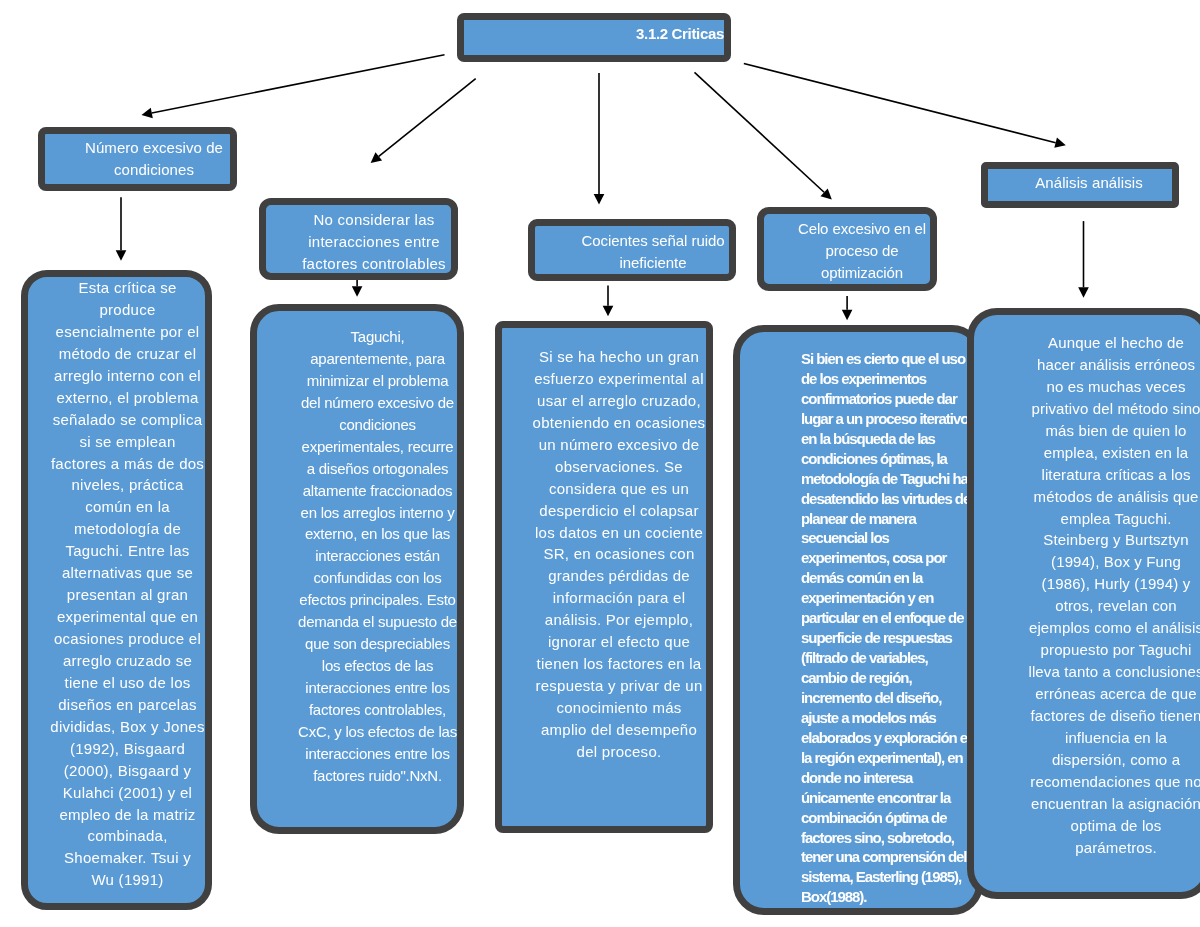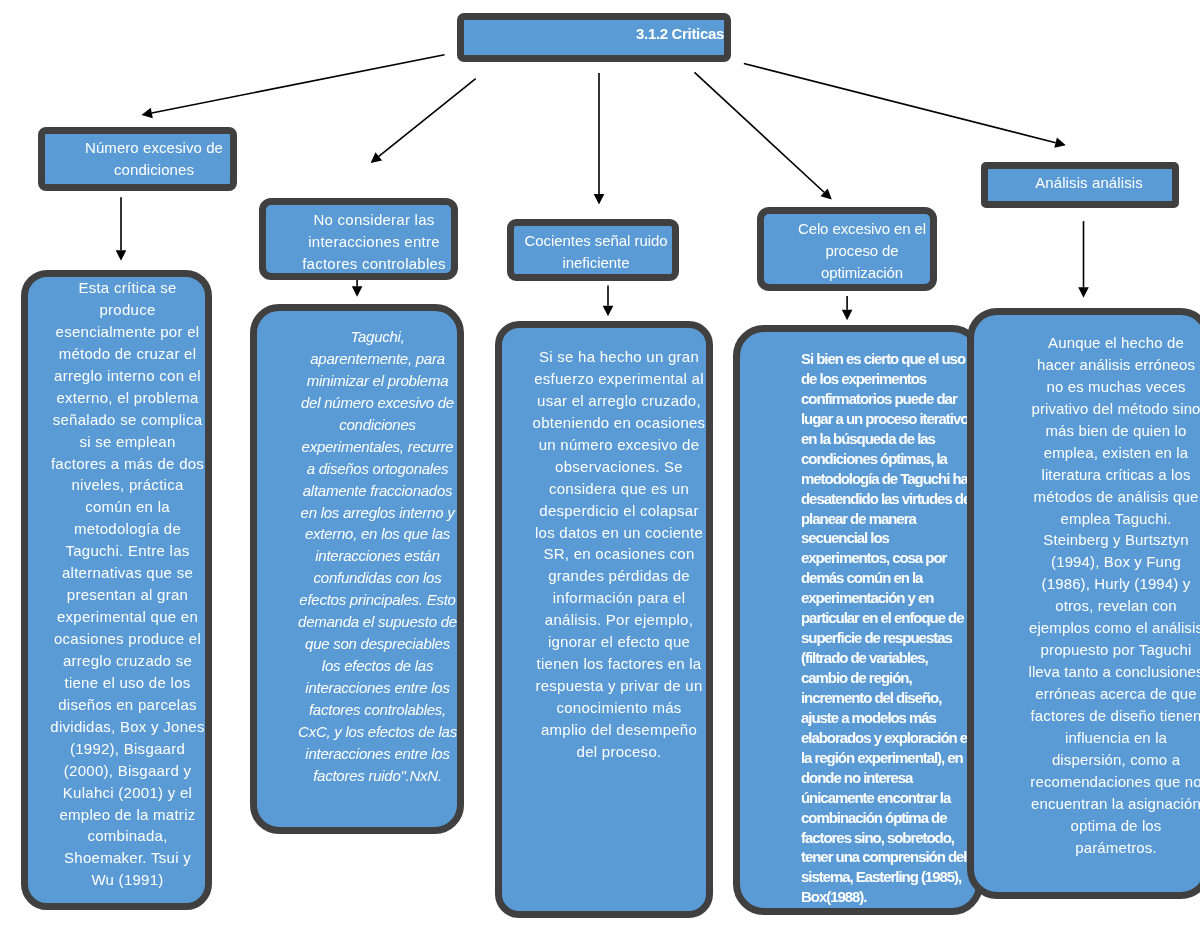--- a/index.html
+++ b/index.html
@@ -10,34 +10,34 @@
   .box{position:absolute;box-sizing:border-box;background:#5B9BD5;
        border:7px solid #404040;display:flex;align-items:center;justify-content:flex-end;}
   .box>p{margin:0;text-align:center;font-size:15px;line-height:21.93px;
          letter-spacing:0;}
 
   #title-box{left:457px;top:13px;width:274px;height:49px;border-radius:7px;}
   #title-box>p{font-weight:bold;letter-spacing:-0.33px;position:relative;top:-4px;}
 
   #node-1{left:38px;  top:127px; width:199px;height:64px; border-radius:8px;}
   #node-2{left:259px; top:178px; width:199px;height:82px; border-radius:12px;margin-top:20px;}
-  #node-3{left:507px; top:219px; width:172px;height:62px; border-radius:9px;}
+  #node-3{left:528px; top:219px; width:208px;height:62px; border-radius:9px;}
   #node-4{left:757px; top:207px; width:180px;height:84px; border-radius:12px;}
   #node-5{left:981px; top:162px; width:198px;height:46px; border-radius:5px;}
   #node-1>p{width:152px;letter-spacing:0.07px;}
   #node-2>p{width:154px;letter-spacing:0.25px;position:relative;top:3px;}
   #node-3>p{width:152px;letter-spacing:-0.05px;position:relative;top:2px;}
   #node-4>p{width:136px;letter-spacing:-0.1px;position:relative;top:2px;}
   #node-5>p{width:166px;letter-spacing:0.11px;position:relative;top:-2px;}
 
   .detail{align-items:flex-start;}
   .detail>p{line-height:21.93px;}
   #detail-1{left:21px;  top:270px; width:191px;height:640px;border-radius:26px;}
-  #detail-2{left:250px; top:304px; width:214px;height:530px;border-radius:29px;font-style:italic;}
-  #detail-3{left:495px; top:321px; width:218px;height:597px;border-radius:24px;}
+  #detail-2{left:250px; top:304px; width:214px;height:530px;border-radius:29px;}
+  #detail-3{left:495px; top:321px; width:218px;height:512px;border-radius:8px;}
   #detail-4{left:733px; top:325px; width:250px;height:590px;border-radius:31px;}
   #detail-5{left:967px; top:308px; width:244px;height:591px;border-radius:30px;}
   #detail-1>p{width:155px;letter-spacing:0.27px;margin-top:0;}
   #detail-2>p{width:159px;letter-spacing:-0.25px;margin-top:15px;}
   #detail-3>p{width:174px;letter-spacing:0.26px;margin-top:18px;}
   #detail-4>p{width:175px;font-weight:bold;letter-spacing:-1.05px;text-align:left;
               line-height:19.93px;margin-top:17px;margin-left:-2px;}
   #detail-5>p{width:176px;letter-spacing:0.13px;margin-top:17px;}
 </style>
 </head>

